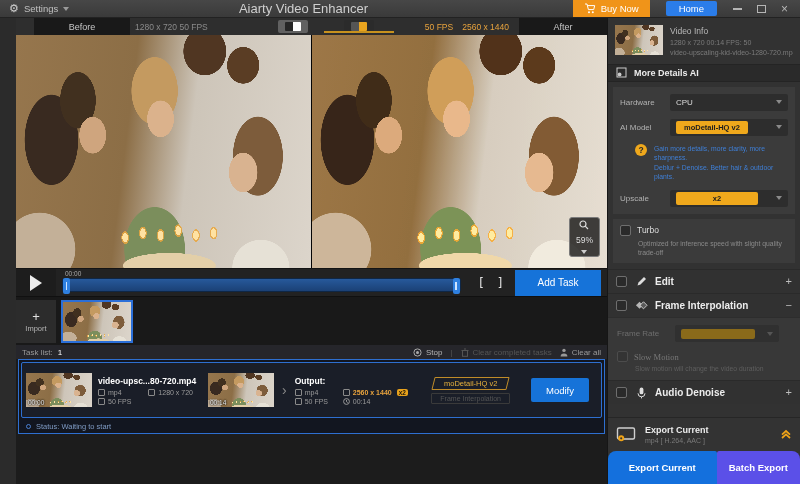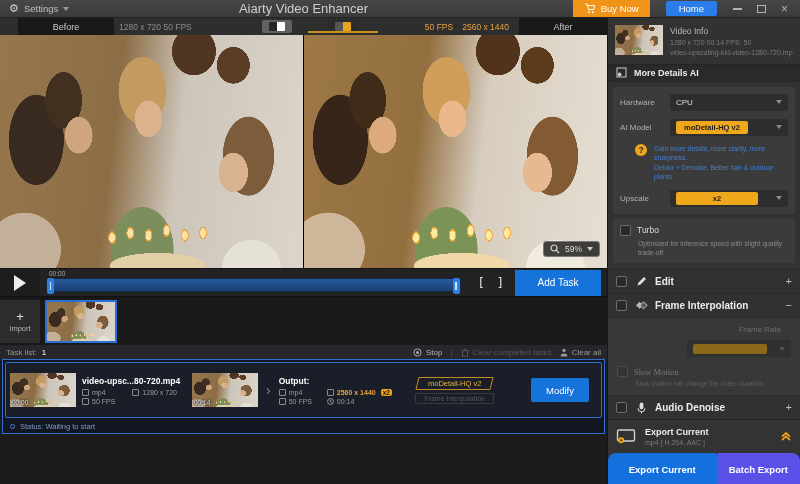--- a/index.html
+++ b/index.html
@@ -19,21 +19,21 @@
   .app-title { position:absolute; left:0; width:607px; text-align:center; color:#cfcfcf; font-size:13px; pointer-events:none; }
   .tb-right { margin-left:auto; display:flex; align-items:center; height:100%; }
   .buy-now { background:#f09419; color:#fff; height:100%; display:flex; align-items:center; gap:5px; padding:0 11px; font-size:9.5px; cursor:pointer; }
   .home-btn { background:#2b7de9; color:#fff; border-radius:2px; padding:2px 13px; margin:0 16px; font-size:9.5px; cursor:pointer; }
   .win-controls { display:flex; align-items:center; gap:15px; padding-right:12px; color:#b5b5b5; }
   .win-min { width:9px; height:2px; background:#b5b5b5; }
   .win-max { width:9px; height:8px; border:1.5px solid #b5b5b5; }
   .win-close { font-size:12px; line-height:1; color:#b5b5b5; }
 
   
-  .main { display:flex; height:466px; }
+  .main { display:flex; height:466px;margin-left:16px; }
   .viewer { width:607px; display:flex; flex-direction:column; background:#1b1b1b; }
   .sidebar { width:193px; background:#323232; border-left:1px solid #161616; display:flex; flex-direction:column; }
 
   
   .viewtabs { position:relative; height:17px; background:#2e2e2e; display:flex; align-items:stretch; flex:none; }
   .tab { background:#191919; color:#c8c8c8; font-size:9px; display:flex; align-items:center; justify-content:center; cursor:pointer; }
   .tab.before { width:96px; margin-left:18px; }
   .tab.after  { width:88px; }
   .before-info { color:#8b8b8b; font-size:8.5px; display:flex; align-items:center; padding-left:5px; }
   .toggles { position:absolute; left:262px; top:0; height:100%; display:flex; gap:36px; align-items:center; }
@@ -70,21 +70,21 @@
       radial-gradient(ellipse 13% 24% at 47% 24%, #c49a60 60%, transparent 61%),
       radial-gradient(ellipse 14% 28% at 82% 52%, #7d5c3b 60%, transparent 61%),
       radial-gradient(ellipse 20% 26% at 8% 92%, #c3b098 60%, transparent 61%),
       radial-gradient(ellipse 17% 30% at 47% 92%, #7b8e5c 60%, transparent 61%),
       radial-gradient(ellipse 16% 20% at 83% 100%, #e6e1d6 60%, transparent 61%),
       radial-gradient(ellipse 12% 17% at 64% 7%, #503622 60%, transparent 61%),
       radial-gradient(ellipse 9% 13% at 77% 13%, #5a3d24 60%, transparent 61%),
       linear-gradient(97deg, #96764d 0%, #8c6e46 38%, #cdc5b9 58%, #dcd5cb 100%);
   }
   .zoom-badge { position:absolute; right:7px; bottom:11px; display:flex; align-items:center; gap:5px;
-    background:rgba(15,15,15,.78); border:1px solid #7a7a7a; border-radius:3px; padding:2px 6px; color:#ddd; font-size:8.5px; cursor:pointer; }
+    background:rgba(15,15,15,.78); border:1px solid #7a7a7a; border-radius:3px; padding:2px 6px; color:#ddd; font-size:8.5px; cursor:pointer;flex-direction:column; }
 
   
   .playbar { height:28px; background:#222; display:flex; align-items:center; border-top:1px solid #141414; flex:none; }
   .play-btn { width:40px; height:100%; display:flex; align-items:center; justify-content:center; background:#1d1d1d; cursor:pointer; }
   .play-tri { width:0; height:0; border-left:12px solid #ececec; border-top:8px solid transparent; border-bottom:8px solid transparent; }
   .timeline-wrap { flex:1; position:relative; height:100%; margin:0 6px 0 6px; }
   .tl-time { position:absolute; top:1px; left:3px; font-size:6.5px; color:#aaa; }
   .tl-bar { position:absolute; left:0; right:0; top:9px; height:14px; background:linear-gradient(#27599b,#1b4176); border:1px solid #0f2746; border-radius:2px; cursor:pointer; }
   .tl-handle { position:absolute; top:8px; width:7px; height:16px; background:#2f80e0; border-radius:2px; cursor:ew-resize; }
   .tl-handle.left { left:0; } .tl-handle.right { right:0; }
@@ -153,21 +153,21 @@
   .turbo-block { background:#3b3b3b; margin:0 5px 6px; padding:6px 7px; flex:none; }
   .turbo-head { display:flex; gap:6px; align-items:center; font-size:8.5px; color:#dedede; }
   .turbo-desc { margin:3px 0 0 18px; font-size:6.8px; color:#8a8a8a; line-height:1.35; }
   .cb { width:11px; height:11px; border:1px solid #6e6e6e; border-radius:2px; background:#2a2a2a; flex:none; cursor:pointer; }
   .cb.dim { border-color:#4c4c4c; background:#343434; cursor:default; }
   .feat-row { height:24px; display:flex; align-items:center; gap:7px; padding:0 8px; border-top:1px solid #2a2a2a; background:#313131; flex:none; cursor:pointer; }
   .feat-icon { width:14px; display:flex; justify-content:center; flex:none; }
   .feat-label { font-size:10px; color:#ececec; font-weight:bold; }
   .feat-expand { margin-left:auto; color:#bdbdbd; font-size:11px; line-height:1; cursor:pointer; }
   .sub-panel { background:#383838; padding:7px 9px 8px; border-top:1px solid #2d2d2d; flex:none; }
-  .fr-row { display:flex; align-items:flex-end; gap:6px;flex-direction:column; }
+  .fr-row { display:flex; align-items:center; gap:6px; }
   .fr-label { width:52px; font-size:8px; color:#6e6e6e; flex:none; }
   .select.dim { background:#303030; width:104px; flex:none; }
   .pill-dim { background:#8a6a1a; border-radius:2px; height:10px; flex:1; margin-right:12px; }
   .sm-row { display:flex; align-items:center; gap:6px; margin-top:9px; color:#777; font-size:8.5px;font-family:Liberation Serif, serif; }
   .sm-desc { margin:3px 0 0 18px; font-size:6.8px; color:#5e5e5e; }
   .spacer { flex:1; }
   .export-block { border-top:1px solid #262626; padding:7px 8px; display:flex; align-items:center; gap:8px; background:#333; flex:none; cursor:pointer; }
   .exp-text .t { font-size:9px; font-weight:bold; color:#ececec; }
   .exp-text .s { font-size:7px; color:#7a7a7a; margin-top:2px; }
   .exp-chevs { margin-left:auto; }

